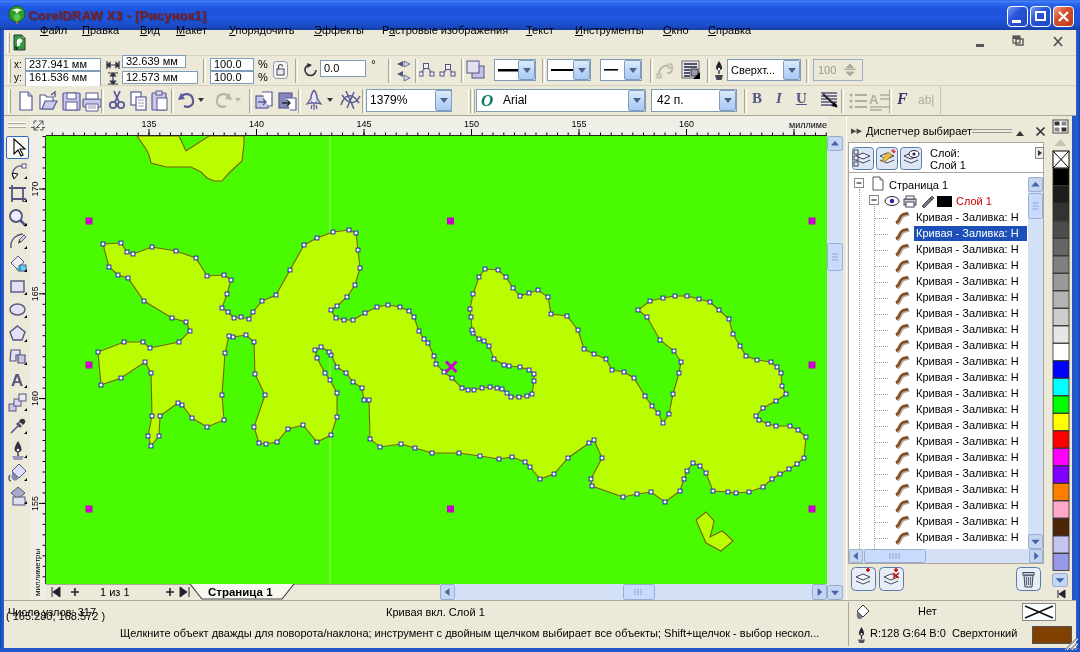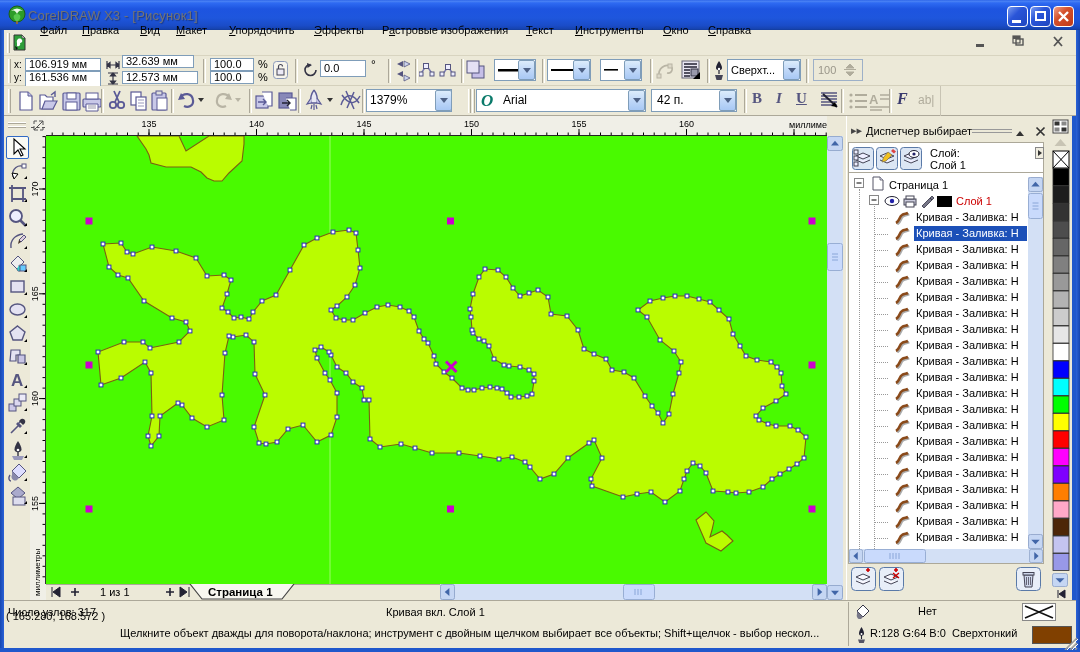--- a/index.html
+++ b/index.html
@@ -1,19 +1,19 @@
 <!DOCTYPE html>
 <html><head><meta charset="utf-8"><style>
 *{margin:0;padding:0;box-sizing:border-box}
 body{width:1080px;height:652px;position:relative;overflow:hidden;background:#ece9d8;
  font-family:"Liberation Sans",sans-serif}
 .abs{position:absolute}
 .titlebar{position:absolute;left:0;top:0;width:1080px;height:30px;
  background:linear-gradient(180deg,#2a62e8 0%,#4a82f4 4%,#2e6af2 10%,#1d54e0 30%,#1e56dd 60%,#1a4cc8 85%,#1643ae 97%,#123a96 100%)}
-.titletext{position:absolute;left:28px;top:8px;color:#737373;font-weight:normal;font-size:13px;text-shadow:1px 1px 1px #1a3a8a;letter-spacing:0.2px}
+.titletext{position:absolute;left:28px;top:8px;color:#7f1d1d;font-weight:bold;font-size:13px;text-shadow:1px 1px 1px #1a3a8a;letter-spacing:0.2px}
 .winbtn{position:absolute;top:6px;width:21px;height:21px;border-radius:4px;border:1px solid #fff}
 .menubar{position:absolute;left:4px;top:30px;width:1072px;height:26px;background:#ece9d8;border-bottom:1px solid #d8d4c0}
 .menuitem{position:absolute;top:24px;font-size:11px;color:#000}
 .mi u{text-decoration:underline}
 .tb{background:#ece9d8}
 .field{position:absolute;background:#fff;border:1px solid #7f9db9;font-size:11px;color:#000;padding-left:3px;line-height:11px}
 .sep{position:absolute;width:3px;border-left:1px solid #aca899;border-right:1px solid #fff}
 .grip{position:absolute;width:3px;border-left:1px solid #fff;border-right:1px solid #aca899}
 .combobtn{position:absolute;width:17px;border:1px solid #7f9db9;border-radius:2px;background:linear-gradient(180deg,#dcecfb,#c0d8f8 50%,#a8c8f4)}
 .combobtn:after{content:"";position:absolute;left:4px;top:38%;border:4px solid transparent;border-top:5px solid #4d6185}
@@ -66,27 +66,27 @@
 <rect x="4" y="10" width="8" height="3" fill="#555"></rect>
 <rect x="44" y="5" width="7" height="6" fill="none" stroke="#555" stroke-width="1.4"></rect>
 <rect x="41" y="2" width="7" height="3" fill="#555"></rect>
     <rect x="41" y="2" width="7" height="7" fill="none" stroke="#555" stroke-width="1.2"></rect>
 <path d="M82 3 L90 12 M90 3 L82 12" stroke="#555" stroke-width="1.8"></path>
   </svg>
 <div class="abs tb" style="left:4px;top:56px;width:1072px;height:30px;border-bottom:1px solid #d4d0bc"></div>
 <div class="grip" style="left:8px;top:59px;height:24px"></div>
 <div class="abs" style="left:14px;top:59px;font-size:10px">x:</div>
 <div class="abs" style="left:14px;top:72px;font-size:10px">y:</div>
-<div class="field" style="left:25px;top:58px;width:76px;height:13px">106.919 мм</div>
+<div class="field" style="left:25px;top:58px;width:76px;height:13px">237.941 мм</div>
 <div class="field" style="left:25px;top:71px;width:76px;height:28px">161.536 мм</div>
 <svg class="abs" style="left:106px;top:59px" width="14" height="26" viewBox="0 0 14 26">
 <path d="M1 2 L1 10 M13 2 L13 10 M1 6 L13 6 M1 6 l3 -2.5 v5 z M13 6 l-3 -2.5 v5 z" stroke="#334" stroke-width="1.2" fill="#334"></path>
 <path d="M2 14 L12 14 M2 25 L12 25 M7 14 L7 25 M7 14 l-2.5 3 h5 z M7 25 l-2.5 -3 h5 z" stroke="#334" stroke-width="1.2" fill="#334"></path>
   </svg>
-<div class="field" style="left:122px;top:55px;width:72px;height:13px">32.639 мм</div>
+<div class="field" style="left:122px;top:55px;width:64px;height:13px">32.639 мм</div>
 <div class="field" style="left:122px;top:71px;width:76px;height:13px">12.573 мм</div>
 <div class="sep" style="left:203px;top:59px;height:24px"></div>
 <div class="field" style="left:210px;top:58px;width:44px;height:13px">100.0</div>
 <div class="field" style="left:210px;top:71px;width:44px;height:13px">100.0</div>
 <div class="abs" style="left:258px;top:58px;font-size:11px">%</div>
 <div class="abs" style="left:258px;top:71px;font-size:11px">%</div>
 <svg class="abs" style="left:273px;top:61px" width="15" height="18" viewBox="0 0 15 18">
 <rect x="0.5" y="0.5" width="14" height="17" rx="3" fill="#f6f4ec" stroke="#8a98b8"></rect>
 <rect x="4" y="8" width="7" height="6" fill="#eceaf6" stroke="#445"></rect>
 <path d="M5.5 8 v-2.5 a2 2 0 0 1 4 0" fill="none" stroke="#445" stroke-width="1.2"></path>

